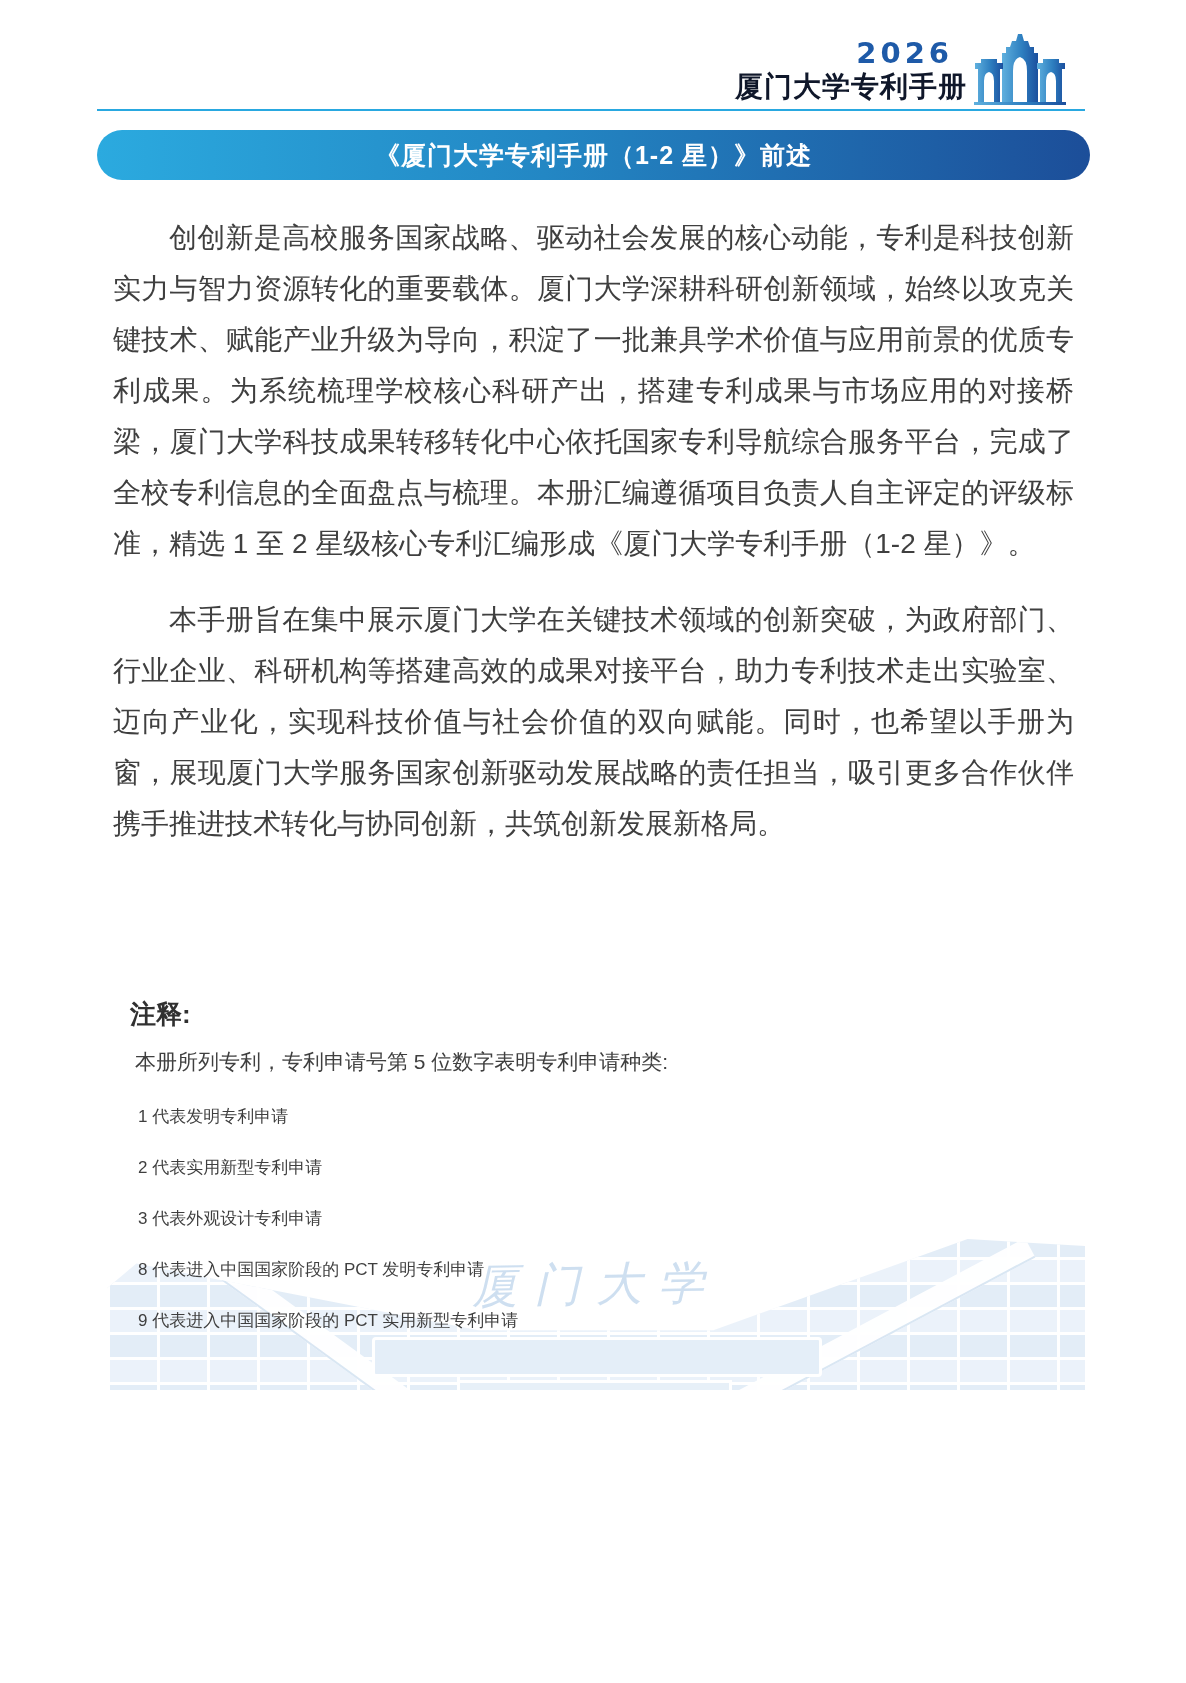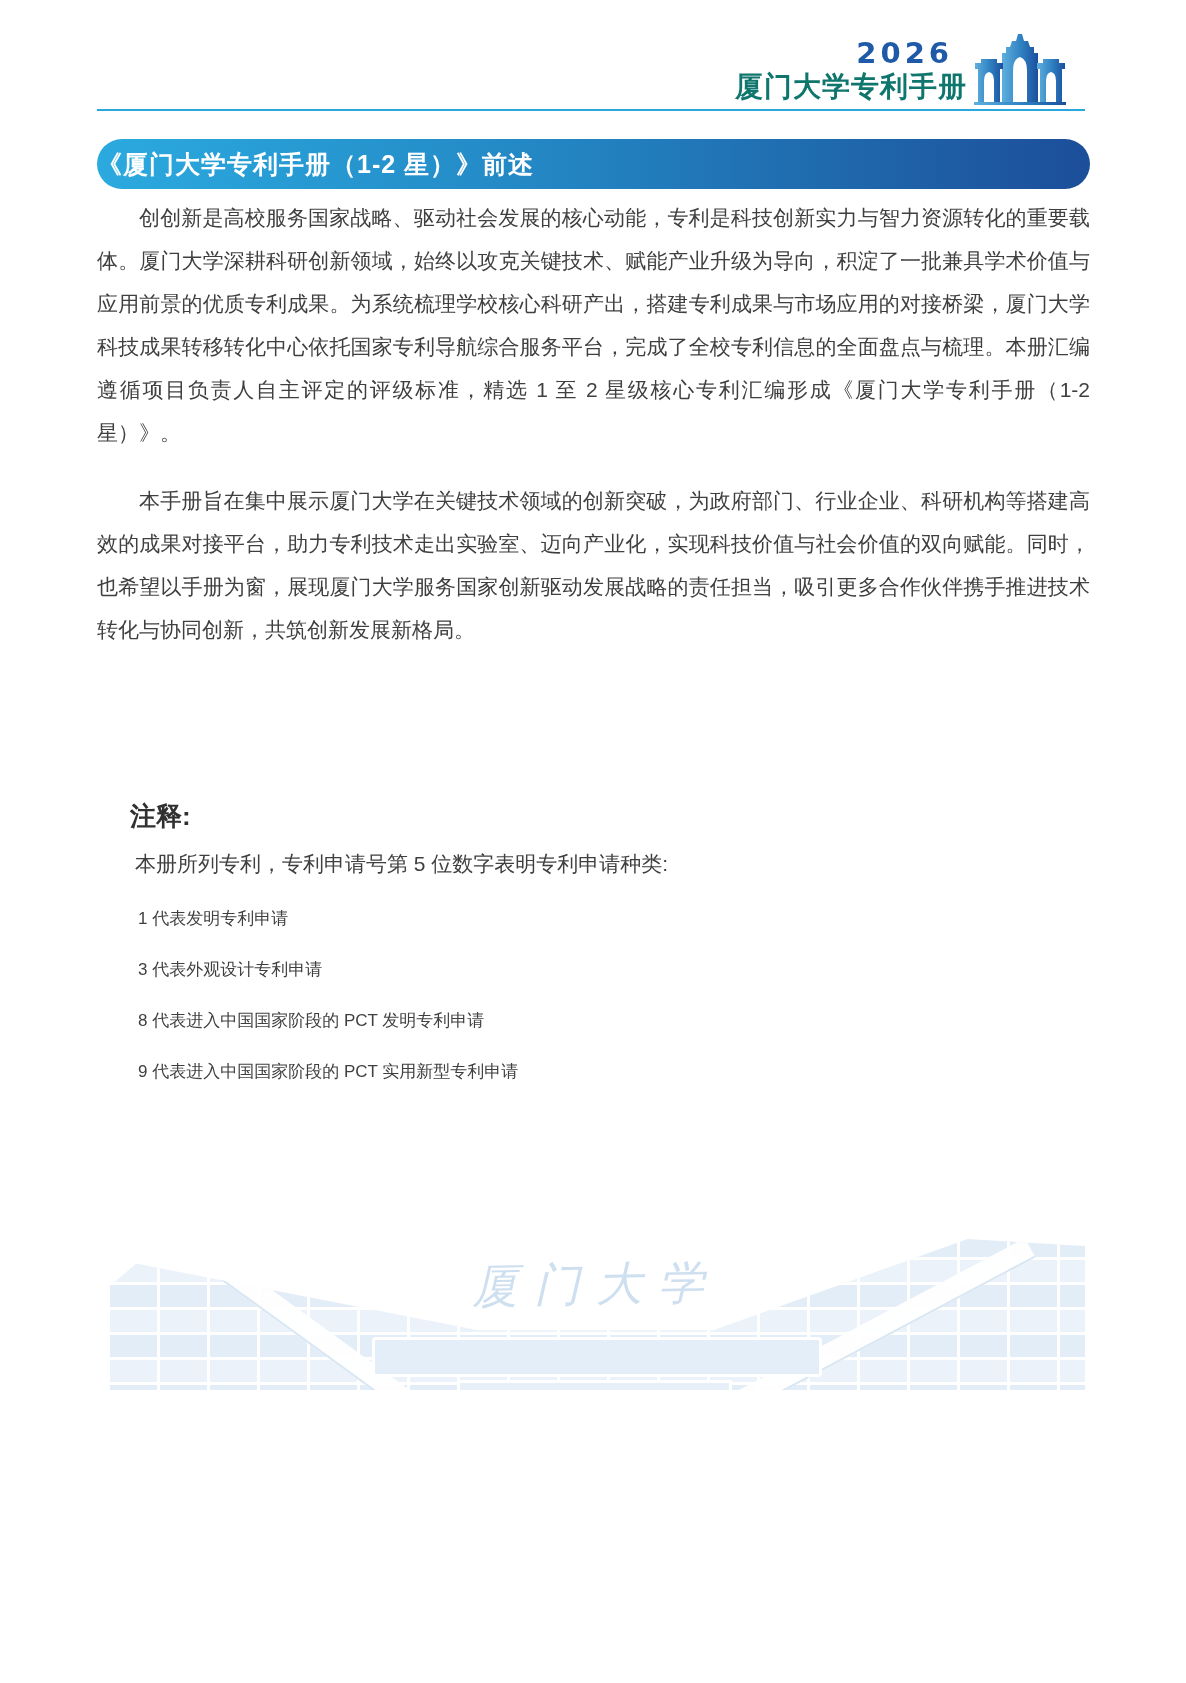--- a/index.html
+++ b/index.html
@@ -12,48 +12,47 @@
   }
 
   
   .hdr-year {
     position:absolute; top:36px; right:233px;
     font-size:29px; font-weight:800; letter-spacing:4px;
     color:#1E5AA8; font-family:"DejaVu Sans", sans-serif;
   }
   .hdr-title {
     position:absolute; top:68px; right:219px;
-    font-size:28px; font-weight:700; color:#0f766e;
+    font-size:28px; font-weight:700; color:#0f172a;
     font-family:"Liberation Serif", serif; letter-spacing:1px;
   }
   .hdr-logo { position:absolute; top:28px; left:972px; width:96px; height:80px; }
   .hdr-rule {
     position:absolute; top:109px; left:97px; width:988px; height:2px;
     background:#29A8E0;
   }
 
   
   .banner {
     position:absolute; top:130px; left:97px; width:993px; height:50px;
     border-radius:25px;
     background:linear-gradient(90deg,#2BAADF 0%, #2387C4 45%, #1C4E99 100%);
-    display:flex; align-items:center; justify-content:flex-start;
+    display:flex; align-items:center; justify-content:center;
     color:#ffffff; font-size:25px; font-weight:700; letter-spacing:1px;
     z-index:2;
-    margin-top:9px;
   }
 
   
   .content {
     position:absolute; top:196px; left:97px; width:993px; z-index:2;
     color:#3F3F3F;
   }
   .content p.para {
-    font-size:21px; line-height:43px; text-align:justify;
-    text-indent:2em; margin:0;
+    font-size:28px; line-height:51px; text-align:justify;
+    text-indent:2em; margin:16px;
   }
   .content p.p1 { margin-bottom:25px; }
 
   .notes { margin-top:150px; }
   .notes-title {
     margin-left:33px; font-size:26px; font-weight:700; color:#303030;
     line-height:30px;
   }
   .notes-intro {
     margin-left:38px; margin-top:16px; font-size:21px; line-height:34px;
@@ -160,20 +159,21 @@
 
   <div class="content">
     <p class="para p1">创创新是高校服务国家战略、驱动社会发展的核心动能，专利是科技创新实力与智力资源转化的重要载体。厦门大学深耕科研创新领域，始终以攻克关键技术、赋能产业升级为导向，积淀了一批兼具学术价值与应用前景的优质专利成果。为系统梳理学校核心科研产出，搭建专利成果与市场应用的对接桥梁，厦门大学科技成果转移转化中心依托国家专利导航综合服务平台，完成了全校专利信息的全面盘点与梳理。本册汇编遵循项目负责人自主评定的评级标准，精选 1 至 2 星级核心专利汇编形成《厦门大学专利手册（1-2 星）》。</p>
     <p class="para p2">本手册旨在集中展示厦门大学在关键技术领域的创新突破，为政府部门、行业企业、科研机构等搭建高效的成果对接平台，助力专利技术走出实验室、迈向产业化，实现科技价值与社会价值的双向赋能。同时，也希望以手册为窗，展现厦门大学服务国家创新驱动发展战略的责任担当，吸引更多合作伙伴携手推进技术转化与协同创新，共筑创新发展新格局。</p>
 
     <div class="notes">
       <div class="notes-title">注释:</div>
       <div class="notes-intro">本册所列专利，专利申请号第 5 位数字表明专利申请种类:</div>
       <ul class="notes-list">
         <li>1 代表发明专利申请</li>
+        <li>2 代表实用新型专利申请</li>
         <li>3 代表外观设计专利申请</li>
         <li>8 代表进入中国国家阶段的 PCT 发明专利申请</li>
         <li>9 代表进入中国国家阶段的 PCT 实用新型专利申请</li>
       </ul>
     </div>
   </div>
 
 </div>
 
 </body></html>

